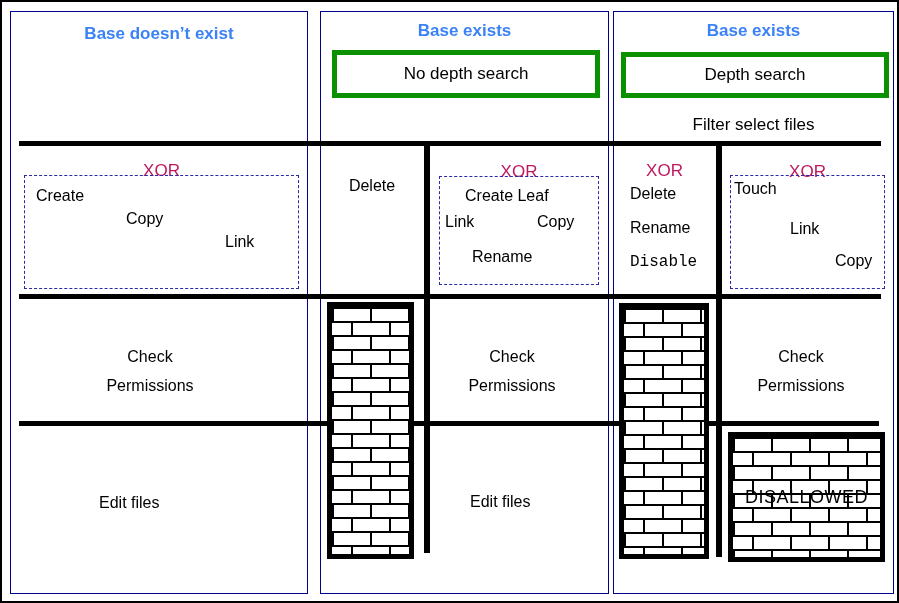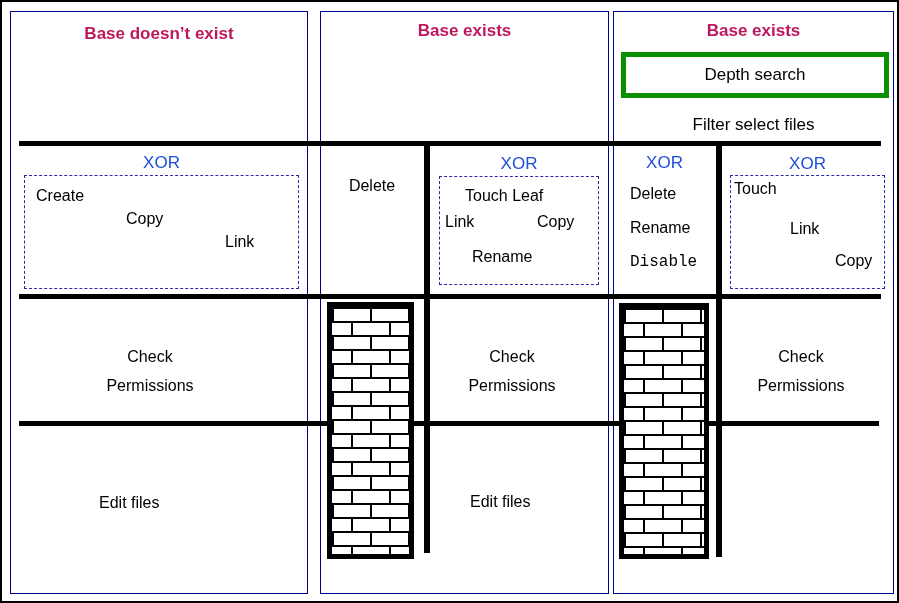--- a/index.html
+++ b/index.html
@@ -20,22 +20,22 @@
     border:5px solid #000;
     background-color:#fff;
     background-image:
       repeating-linear-gradient(180deg,#000 0 2px,rgba(0,0,0,0) 2px 14px),
       conic-gradient(from 270deg at 2px 12px,#000 90deg,rgba(0,0,0,0) 0),
       conic-gradient(from 270deg at 2px 12px,#000 90deg,rgba(0,0,0,0) 0);
     background-size:auto,38px 28px,38px 28px;
     background-position:0 0,0 2px,19px 16px;
     background-repeat:repeat;
   }
-  .ttl{font-weight:bold;font-size:17px;color:#be185d;text-align:center;white-space:nowrap;}
-  .xor{font-size:17px;color:#1d4ed8;text-align:center;white-space:nowrap;}
+  .ttl{font-weight:bold;font-size:17px;color:#3b82f6;text-align:center;white-space:nowrap;}
+  .xor{font-size:17px;color:#be185d;text-align:center;white-space:nowrap;margin-top:8px;}
   .lbl{font-size:16px;white-space:nowrap;}
   .ctr{text-align:center;}
   .two-line{line-height:29px;}
   .disallowed-text{
     position:absolute;left:0;top:0;right:0;bottom:0;
     display:flex;align-items:center;justify-content:center;
     font-size:18px;letter-spacing:.5px;white-space:nowrap;
   }
 </style>
 </head>
@@ -59,24 +59,27 @@
   <div class="abs lbl" style="left:34px;top:185px;">Create</div>
   <div class="abs lbl" style="left:124px;top:208px;">Copy</div>
   <div class="abs lbl" style="left:223px;top:231px;">Link</div>
   <div class="abs lbl ctr two-line" style="left:8px;top:340px;width:280px;">
     <div>Check</div>
     <div>Permissions</div>
   </div>
   <div class="abs lbl" style="left:97px;top:492px;">Edit files</div>
 
   <div class="abs ttl" style="left:318px;top:19px;width:289px;">Base exists</div>
+  <div class="abs green-box" style="left:330px;top:48px;width:268px;height:48px;">
+    <span>No depth search</span>
+  </div>
   <div class="abs lbl ctr" style="left:318px;top:175px;width:104px;">Delete</div>
   <div class="abs xor" style="left:437px;top:152px;width:160px;">XOR</div>
   <div class="abs dash-box" style="left:437px;top:174px;width:160px;height:109px;"></div>
-  <div class="abs lbl" style="left:463px;top:185px;">Touch Leaf</div>
+  <div class="abs lbl" style="left:463px;top:185px;">Create Leaf</div>
   <div class="abs lbl" style="left:443px;top:211px;">Link</div>
   <div class="abs lbl" style="left:535px;top:211px;">Copy</div>
   <div class="abs lbl" style="left:470px;top:246px;">Rename</div>
   <div class="abs brick" style="left:325px;top:300px;width:87px;height:257px;"></div>
   <div class="abs lbl ctr two-line" style="left:425px;top:340px;width:170px;">
     <div>Check</div>
     <div>Permissions</div>
   </div>
   <div class="abs lbl" style="left:468px;top:491px;">Edit files</div>
 
@@ -92,14 +95,17 @@
   <div class="abs xor" style="left:728px;top:152px;width:155px;">XOR</div>
   <div class="abs dash-box" style="left:728px;top:173px;width:155px;height:114px;"></div>
   <div class="abs lbl" style="left:732px;top:178px;">Touch</div>
   <div class="abs lbl" style="left:788px;top:218px;">Link</div>
   <div class="abs lbl" style="left:833px;top:250px;">Copy</div>
   <div class="abs brick" style="left:617px;top:301px;width:90px;height:256px;"></div>
   <div class="abs lbl ctr two-line" style="left:714px;top:340px;width:170px;">
     <div>Check</div>
     <div>Permissions</div>
   </div>
+  <div class="abs brick" style="left:726px;top:430px;width:157px;height:130px;">
+    <div class="disallowed-text">DISALLOWED</div>
+  </div>
 
 </div>
 
 </body></html>

